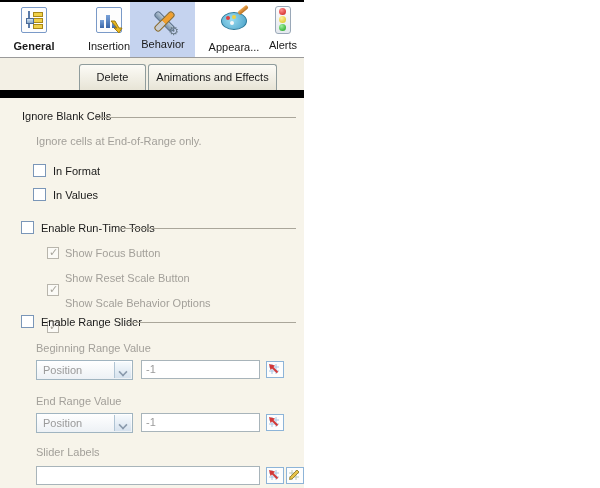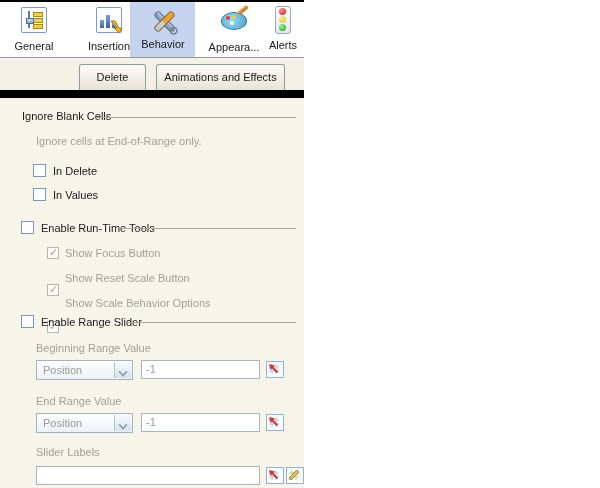--- a/index.html
+++ b/index.html
@@ -254,21 +254,21 @@
   <div class="abs xsb-thumb"></div>
 
   <div class="abs blk-vline"></div>
 
   <div class="abs panel">
     <div class="p-abs p-topline"></div>
 
     <div class="p-abs toolbar">
       <div class="p-abs tb-sel"></div>
 
-      <div class="tb-item" style="left:5px;">
+      <div class="tb-item" style="left:5px;font-weight:bold;">
         <div class="tb-ico">
             <div class="ico-general">
               <i></i>
               <i></i>
               <i></i>
             </div>
           </div>
         <div class="lab">General</div>
       </div>
       <div class="tb-item" style="left:80px;">
@@ -314,32 +314,32 @@
           </div>
         <div class="lab">Appeara...</div>
       </div>
     </div>
     <div class="p-abs tb-divider"></div>
 
     <div class="p-abs tabrow">
       <div class="tab" style="left:79px;top:6px;width:67px;height:26px;line-height:24px;">
         <span>Delete</span>
       </div>
-      <div class="tab" style="left:156px;top:6px;width:129px;height:26px;line-height:24px;">
+      <div class="tab" style="left:148px;top:6px;width:129px;height:26px;line-height:24px;">
         <span>Animations and Effects</span>
       </div>
     </div>
     <div class="p-abs blk-band"></div>
 
     <div class="p-abs sec-title" style="left:22px;top:110px;">Ignore Blank Cells</div>
     <div class="p-abs sec-rule" style="left:96px;top:117px;right:8px;"></div>
     <div class="p-abs hint" style="left:36px;top:135px;">Ignore cells at End-of-Range only.</div>
 
     <div class="p-abs cb big" style="left:33px;top:164px;"></div>
-    <div class="p-abs" style="left:53px;top:165px;">In Delete</div>
+    <div class="p-abs" style="left:53px;top:165px;">In Format</div>
     <div class="p-abs cb big" style="left:33px;top:188px;"></div>
     <div class="p-abs" style="left:53px;top:189px;">In Values</div>
 
     <div class="p-abs cb big" style="left:21px;top:221px;"></div>
     <div class="p-abs sec-title" style="left:41px;top:222px;">Enable Run-Time Tools</div>
     <div class="p-abs sec-rule" style="left:120px;top:228px;right:8px;"></div>
 
     <div class="p-abs cb dis" style="left:47px;top:247px;"></div>
     <div class="p-abs glabel" style="left:65px;top:247px;">Show Focus Button</div>
     <div class="p-abs cb dis" style="left:47px;top:272px;"></div>

